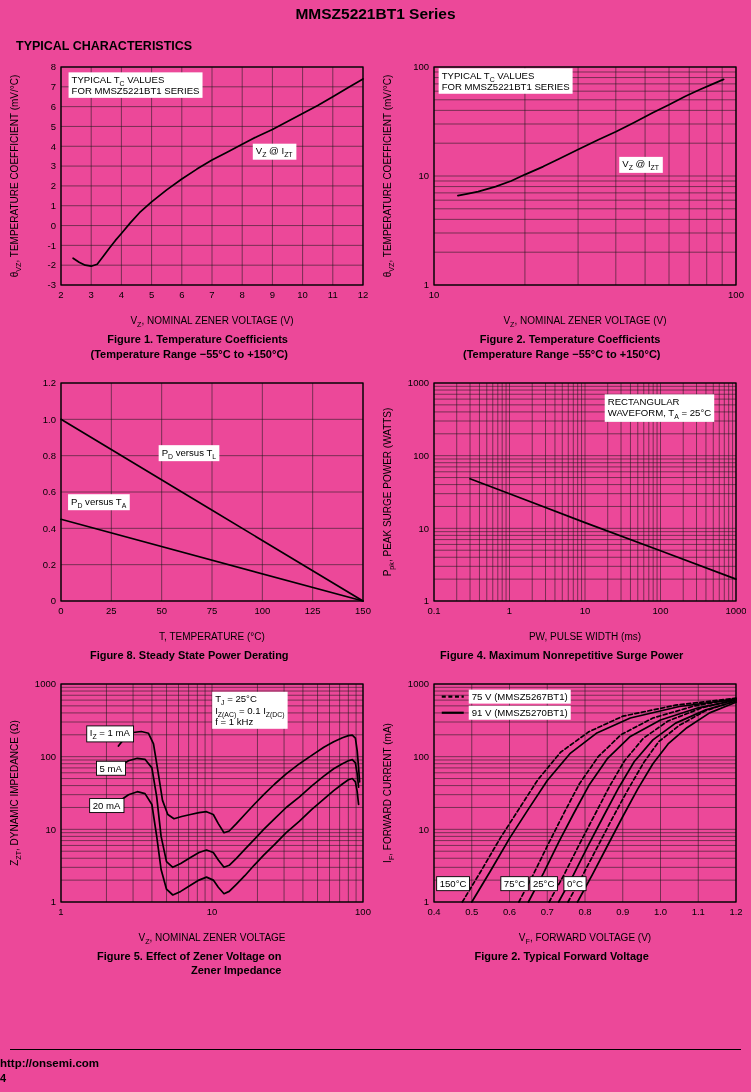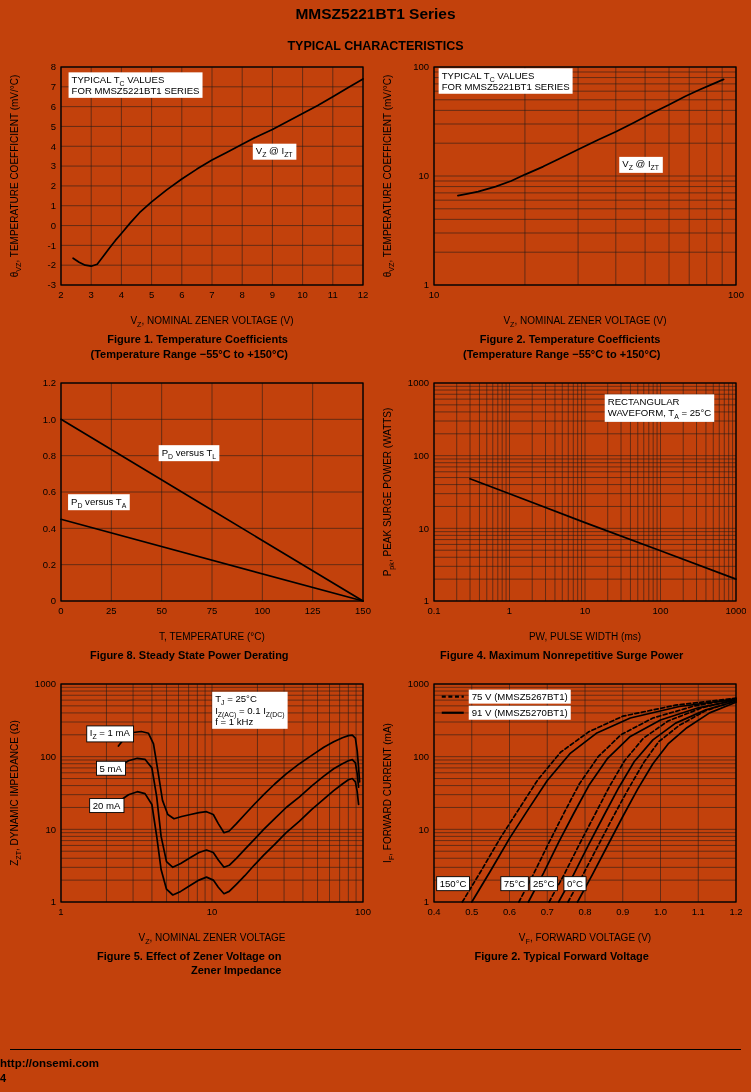--- a/index.html
+++ b/index.html
@@ -1,19 +1,19 @@
 <!DOCTYPE html>
 <html><head>
 <meta charset="utf-8">
 <style>
   html,body{margin:0;padding:0;background:#fff;}
-  .page{width:751px;height:1092px;position:relative;background:#c2410c;color:#000;
+  .page{width:751px;height:1092px;position:relative;background:#ec4899;color:#000;
         font-family:"Liberation Sans","DejaVu Sans",sans-serif;overflow:hidden;}
   .title{font-size:15.5px;font-weight:bold;text-align:center;margin:0;padding-top:5px;}
-  .subtitle{font-size:12.5px;font-weight:bold;text-align:center;margin:16px 16px 6px;}
+  .subtitle{font-size:12.5px;font-weight:bold;margin:16px 16px 6px;}
   .figures{display:grid;grid-template-columns:1fr 1fr;padding:0 3px;}
   figure{margin:0 0 13px;display:flex;flex-direction:column;align-items:center;}
   figcaption{font-size:11px;font-weight:bold;text-align:right;white-space:pre-line;
              line-height:1.35;margin-top:1px;}
   .chart{line-height:0;}
   footer{position:absolute;left:0;right:0;bottom:8px;text-align:left;}
   .rule{border-top:1.5px solid #000;margin:0 10px 7px;}
   .url{font-weight:bold;font-size:11.5px;}
   .pageno{font-weight:bold;font-size:11px;margin-top:3px;}
 </style>

